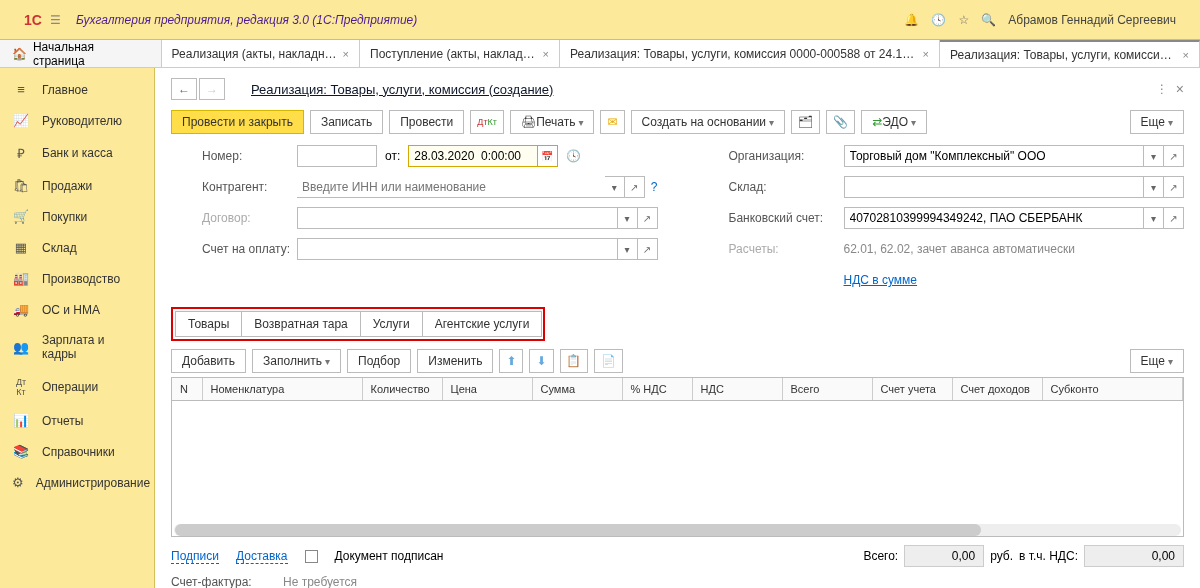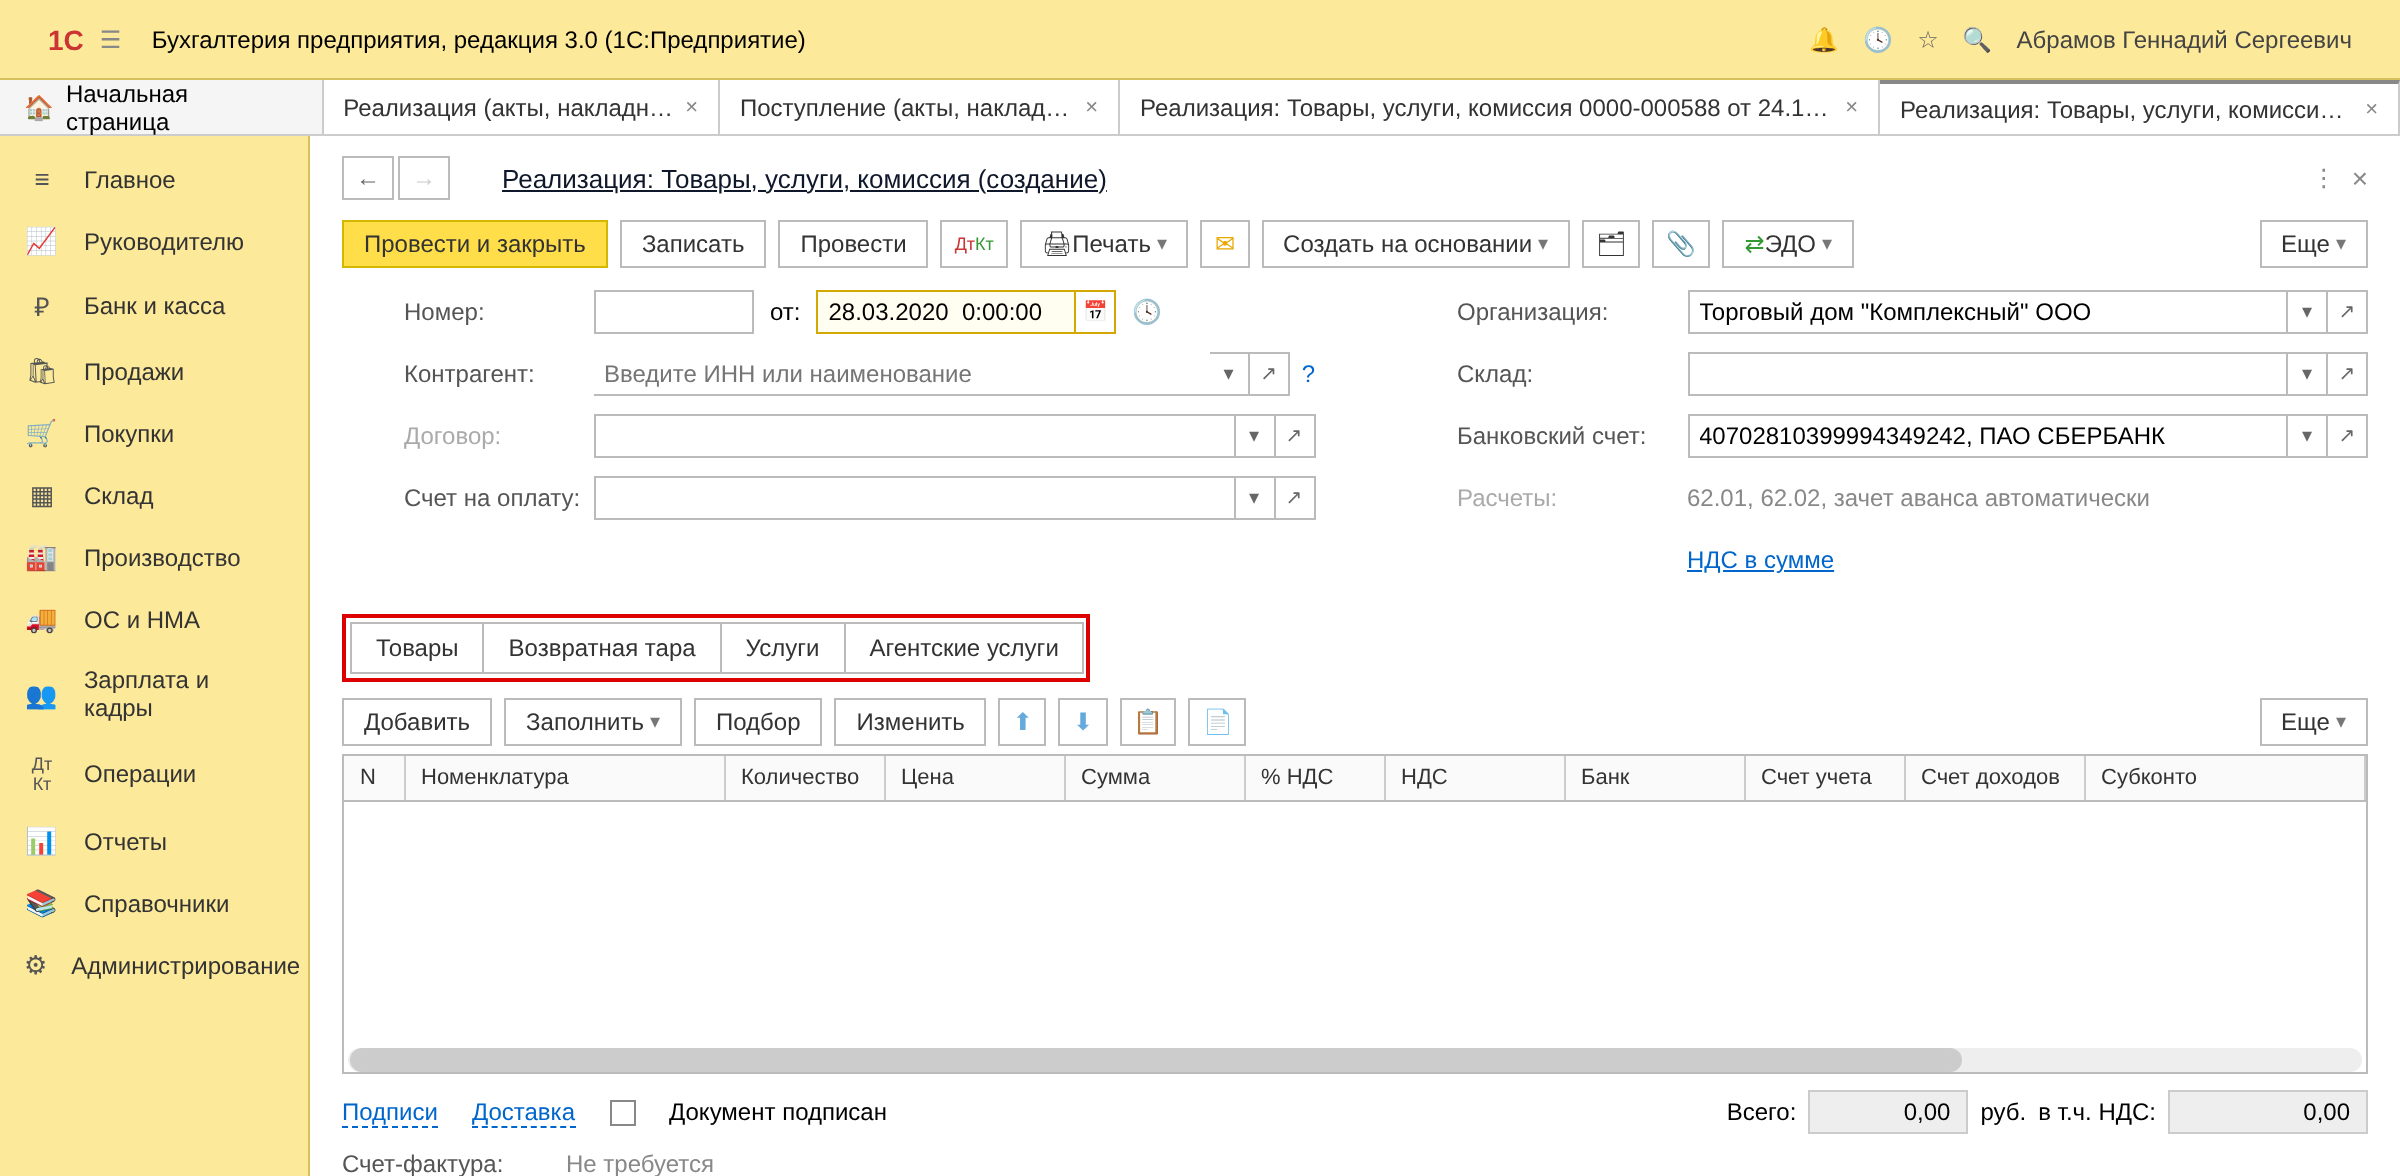--- a/index.html
+++ b/index.html
@@ -2,21 +2,21 @@
 <html><head>
 <meta charset="utf-8">
 <style>
 * { box-sizing: border-box; margin: 0; padding: 0; font-family: Arial, sans-serif; font-size: 12px; }
 body { width: 1200px; height: 588px; overflow: hidden; background: #fff; }
 
 
 .header { height: 40px; background: #fce99a; display: flex; align-items: center; padding: 0 24px; border-bottom: 1px solid #d6c05a; }
 .logo { color: #c33; font-weight: bold; font-size: 14px; margin-right: 8px; }
 .menu-icon { width: 16px; margin-right: 10px; color: #888; cursor: pointer; }
-.header-title { color: #000000; flex: 1; }
+.header-title { color: #4c1d95; flex: 1; font-style: italic; }
 .header-icons { display: flex; gap: 12px; align-items: center; color: #666; }
 .header-icons span { cursor: pointer; }
 .user-name { color: #444; }
 
 
 .tabs-row { height: 28px; background: #f5f5f5; display: flex; align-items: center; border-bottom: 1px solid #ccc; font-size: 12px; }
 .home-tab { padding: 0 12px; height: 100%; display: flex; align-items: center; border-right: 1px solid #ccc; cursor: pointer; }
 .home-tab .home-icon { margin-right: 6px; }
 .tab { padding: 0 10px; height: 100%; display: flex; align-items: center; border-right: 1px solid #ccc; cursor: pointer; background: #fff; color: #333; position: relative; max-width: 200px; }
 .tab.active { background: #fff; border-top: 2px solid #888; }
@@ -313,21 +313,21 @@
       <table class="table">
         <thead>
             <tr>
           <th style="width:30px">N</th>
           <th style="width:160px">Номенклатура</th>
           <th style="width:80px">Количество</th>
           <th style="width:90px">Цена</th>
           <th style="width:90px">Сумма</th>
           <th style="width:70px">% НДС</th>
           <th style="width:90px">НДС</th>
-          <th style="width:90px">Банк</th>
+          <th style="width:90px">Всего</th>
           <th style="width:80px">Счет учета</th>
           <th style="width:90px">Счет доходов</th>
           <th>Субконто</th>
         </tr>
           </thead>
       </table>
       <div class="table-scroll">
           <div class="table-scroll-thumb"></div>
         </div>
     </div>

